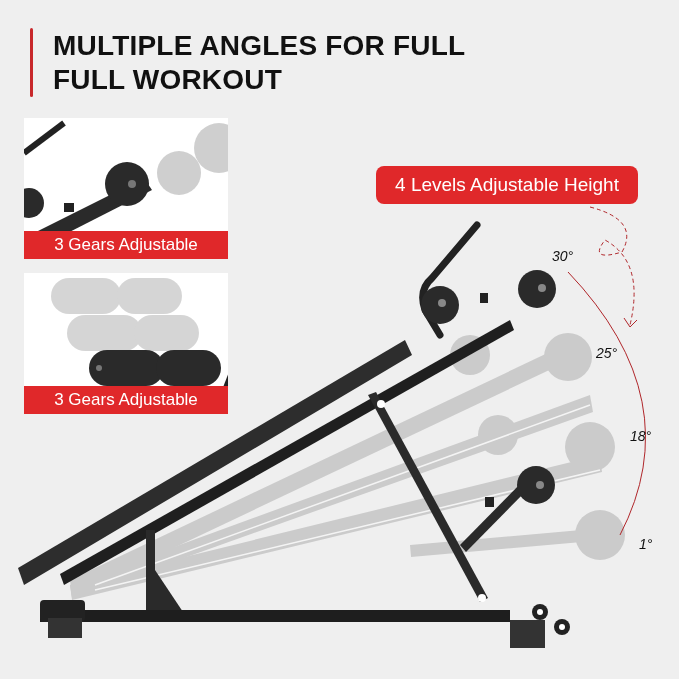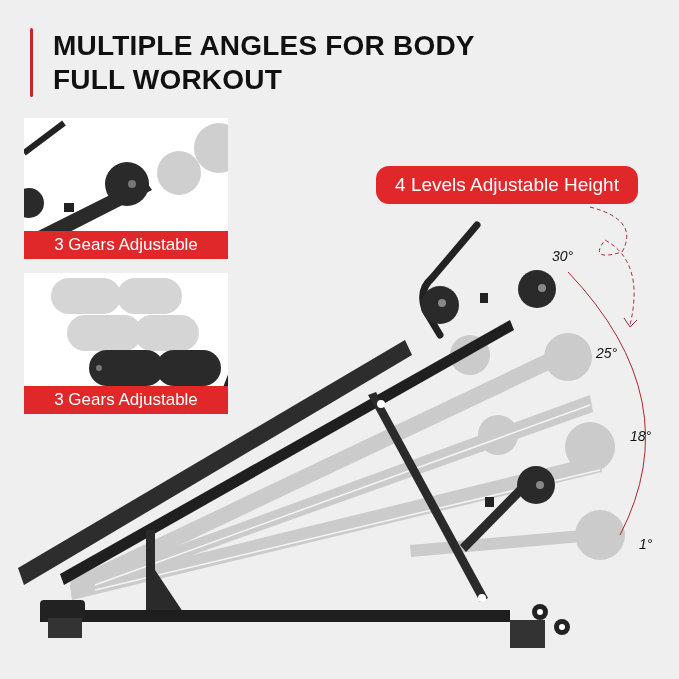--- a/index.html
+++ b/index.html
@@ -2,30 +2,30 @@
 <html><head>
 <meta charset="utf-8">
 <style>
   html,body{margin:0;padding:0;}
   body{width:679px;height:679px;background:#efefef;position:relative;overflow:hidden;font-family:"Liberation Sans",sans-serif;}
   .accent-bar{position:absolute;left:30px;top:28px;width:3px;height:69px;background:#c8282b;border-radius:2px;}
   .title{position:absolute;left:53px;top:29px;font-size:28px;font-weight:bold;line-height:34px;color:#111;letter-spacing:0.2px;}
   .panel{position:absolute;left:24px;width:204px;background:#ffffff;overflow:hidden;}
   .panel svg{position:absolute;left:0;top:0;}
   .panel-label{position:absolute;left:0;right:0;bottom:0;height:28px;background:#e0282a;color:#fff;font-size:17px;line-height:28px;text-align:center;}
-  .pill{position:absolute;left:376px;top:166px;width:262px;height:38px;border-radius:13px;background:#e0282a;color:#fff;font-size:19px;line-height:38px;text-align:center;}
+  .pill{position:absolute;left:376px;top:166px;width:262px;height:38px;border-radius:8px;background:#e0282a;color:#fff;font-size:19px;line-height:38px;text-align:center;}
   .angle{position:absolute;font-size:14px;color:#111;font-style:italic;}
   .scene{position:absolute;left:0;top:0;}
 </style>
 </head>
 <body>
 
 <div class="accent-bar"></div>
 <div class="title">
-  <div>MULTIPLE ANGLES FOR BODY</div>
+  <div>MULTIPLE ANGLES FOR FULL</div>
   <div>FULL WORKOUT</div>
 </div>
 
 <svg class="scene" width="679" height="679" viewBox="0 0 679 679">
 
   <g opacity="0.35" fill="#8a8a8a" stroke="none">
     <polygon points="70,585 600,455 602,472 72,600"></polygon>
     <polygon points="70,585 590,395 593,412 72,598"></polygon>
     <polygon points="70,580 575,340 579,356 72,596"></polygon>
     <circle cx="600" cy="535" r="25"></circle>

